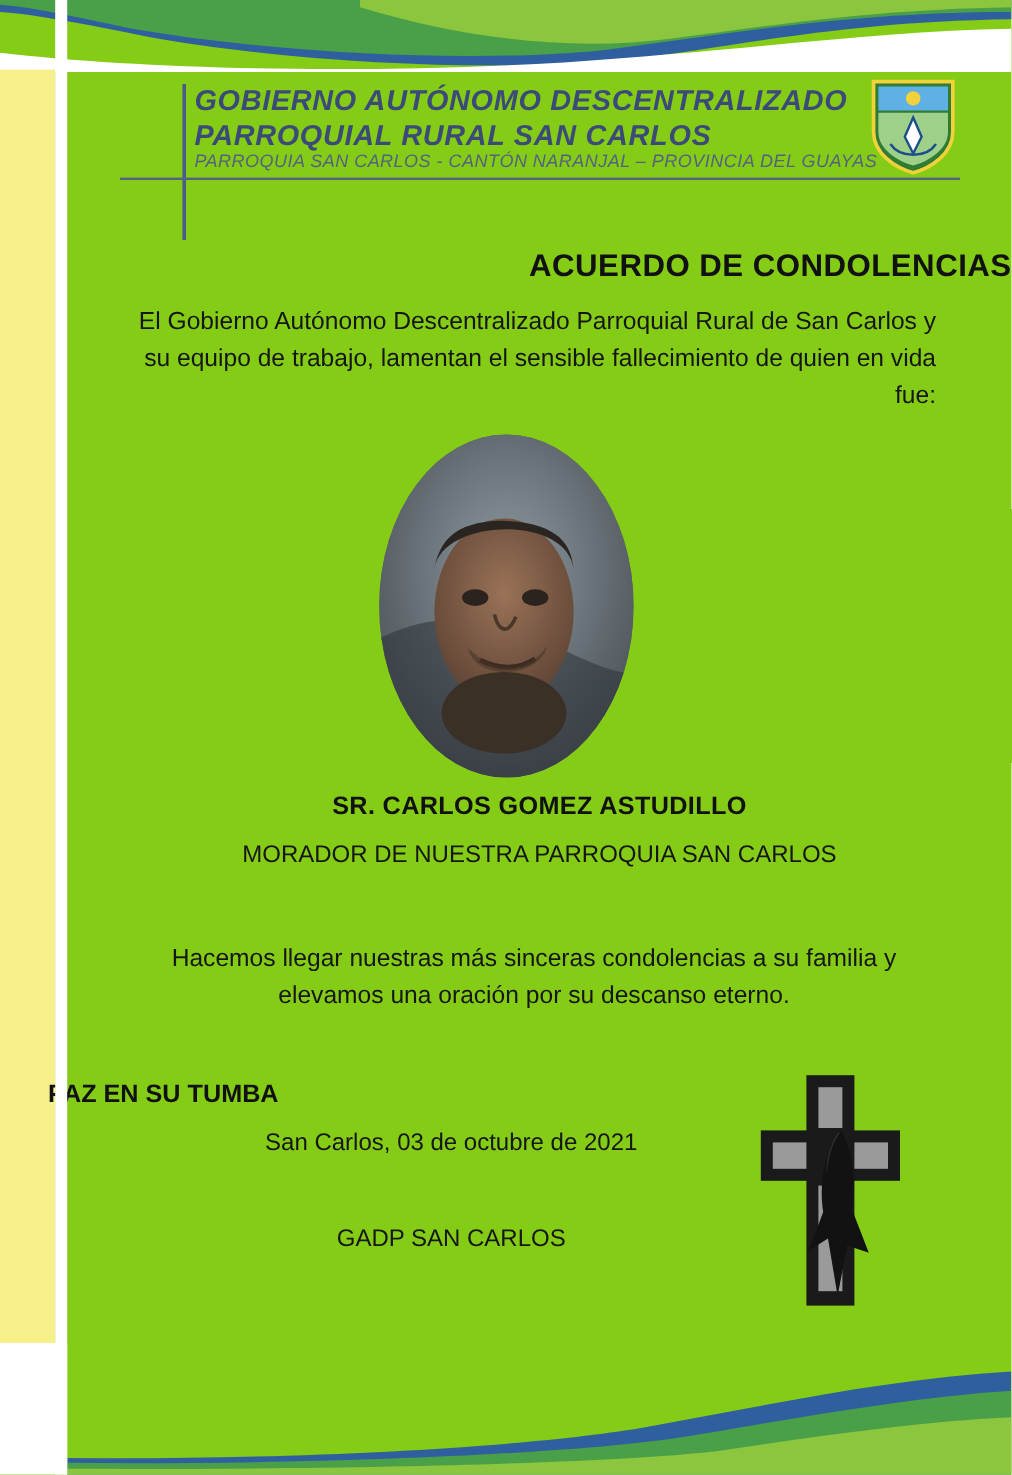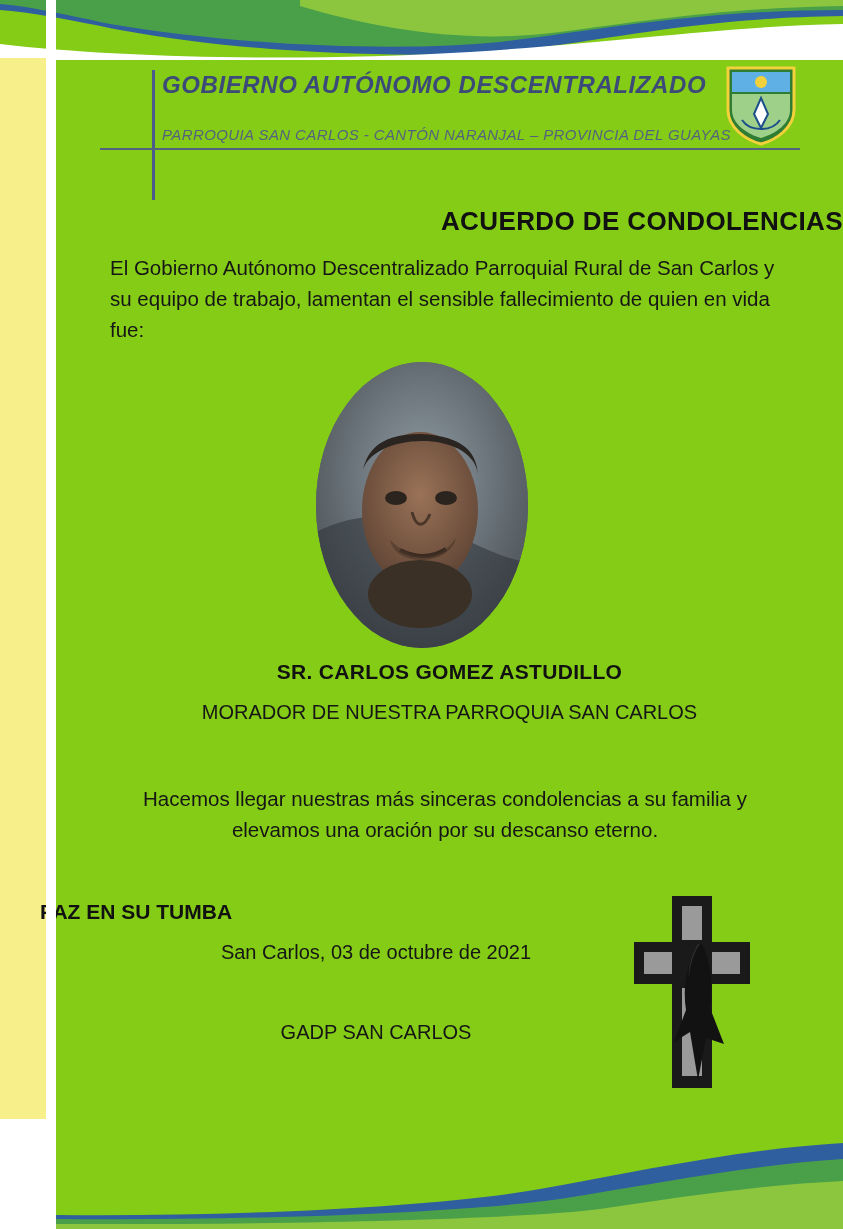--- a/index.html
+++ b/index.html
@@ -120,21 +120,21 @@
     font-size: 26px;
     font-weight: bold;
     color: #111111;
     letter-spacing: 0.4px;
   }
   .intro {
     position: absolute;
     top: 252px;
     left: 110px;
     width: 670px;
-    text-align: left;
+    text-align: right;
     font-size: 20.5px;
     color: #161616;
     line-height: 1.52;
   }
 
   .portrait-wrap {
     position: absolute;
     top: 362px;
     left: 0;
     width: 843px;
@@ -240,20 +240,21 @@
     </svg>
   </div>
 
   <div class="left-yellow-bar"></div>
 
   <div class="header">
     <div class="header-rule-v"></div>
     <div class="header-rule-h"></div>
     <div class="org-title">
       <div>GOBIERNO AUTÓNOMO DESCENTRALIZADO</div>
+      <div>PARROQUIAL  RURAL SAN CARLOS</div>
     </div>
     <div class="org-sub">PARROQUIA SAN CARLOS - CANTÓN NARANJAL – PROVINCIA DEL GUAYAS</div>
 
     <div class="crest">
       <svg width="86" height="86" viewBox="0 0 86 86">
         <path d="M10,6 L76,6 L76,48 C76,66 58,78 43,82 C28,78 10,66 10,48 Z" fill="#2f7d32" stroke="#f2d13b" stroke-width="3"></path>
         <path d="M14,10 L72,10 L72,30 L14,30 Z" fill="#5fb0e5"></path>
         <circle cx="43" cy="20" r="6" fill="#f2d13b"></circle>
         <path d="M14,32 L72,32 L72,48 C72,62 57,72 43,76 C29,72 14,62 14,48 Z" fill="#9fd08a"></path>
         <path d="M43,36 L50,52 L43,66 L36,52 Z" fill="#ffffff" stroke="#1c4f8a" stroke-width="2"></path>

